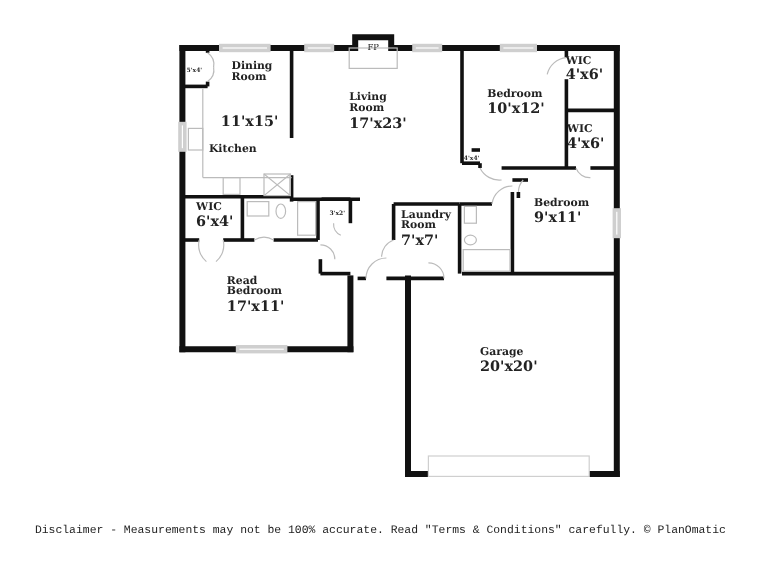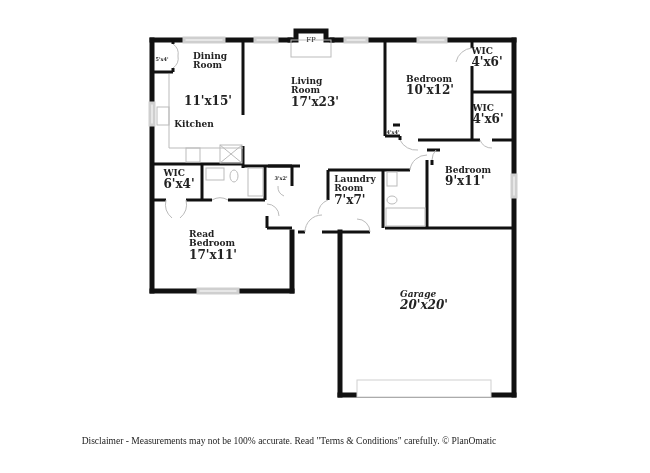--- a/index.html
+++ b/index.html
@@ -3,21 +3,21 @@
   <meta charset="utf-8">
   <style>
     html, body { margin: 0; padding: 0; background: #ffffff; }
     body { width: 650px; height: 473px; position: relative; overflow: hidden; font-family: "DejaVu Serif", "Liberation Serif", serif; }
     #plan { position: absolute; left: 0; top: 0; width: 650px; height: 473px; }
     .room-label { position: absolute; font-family: "DejaVu Serif", "Liberation Serif", serif; font-weight: bold; color: #222; line-height: 1.05; white-space: nowrap; transform: translate(-50%, -50%); }
     .room-label .name { display: block; font-size: 9px; }
     .room-label .dim { display: block; font-size: 12px; }
     .tiny { position: absolute; font-family: "DejaVu Serif", "Liberation Serif", serif; font-size: 5px; color: #222; font-weight: bold; transform: translate(-50%, -50%); white-space: nowrap; }
     .fp { position: absolute; font-family: "DejaVu Serif", "Liberation Serif", serif; font-size: 7px; color: #222; transform: translate(-50%, -50%); }
-    .disclaimer { position: absolute; left: 0; top: 436px; width: 578px; text-align: center; font-family: Liberation Serif, serif; font-size: 9.5px; color: #222; }
+    .disclaimer { position: absolute; left: 0; top: 436px; width: 578px; text-align: center; font-family: Liberation Mono, monospace; font-size: 9.5px; color: #222; padding-left: 28px; }
   </style>
 </head>
 <body>
 
 <svg id="plan" viewBox="0 0 650 473" xmlns="http://www.w3.org/2000/svg">
   <g stroke="#111" stroke-width="5" fill="none" stroke-linecap="square">
 
     <line x1="152" y1="40" x2="152" y2="291"></line>
 
     <line x1="152" y1="40" x2="290" y2="40"></line>
@@ -175,21 +175,21 @@
 </div>
 <div class="room-label" style="left:179px; top:180px;">
   <span class="name">WIC</span>
   <span class="dim">6'x4'</span>
 </div>
 <div class="room-label" style="left:213px; top:246px;">
   <span class="name">Read</span>
   <span class="name">Bedroom</span>
   <span class="dim">17'x11'</span>
 </div>
-<div class="room-label" style="left:424px; top:301px;font-style:italic;">
+<div class="room-label" style="left:424px; top:301px;">
   <span class="name">Garage</span>
   <span class="dim">20'x20'</span>
 </div>
 <div class="tiny" style="left:162px; top:59px;">5'x4'</div>
 <div class="tiny" style="left:281px; top:178px;">3'x2'</div>
 <div class="tiny" style="left:393px; top:132px;">4'x4'</div>
 
 <div class="disclaimer">Disclaimer - Measurements may not be 100% accurate. Read "Terms &amp; Conditions" carefully. © PlanOmatic</div>
 
 </body></html>

